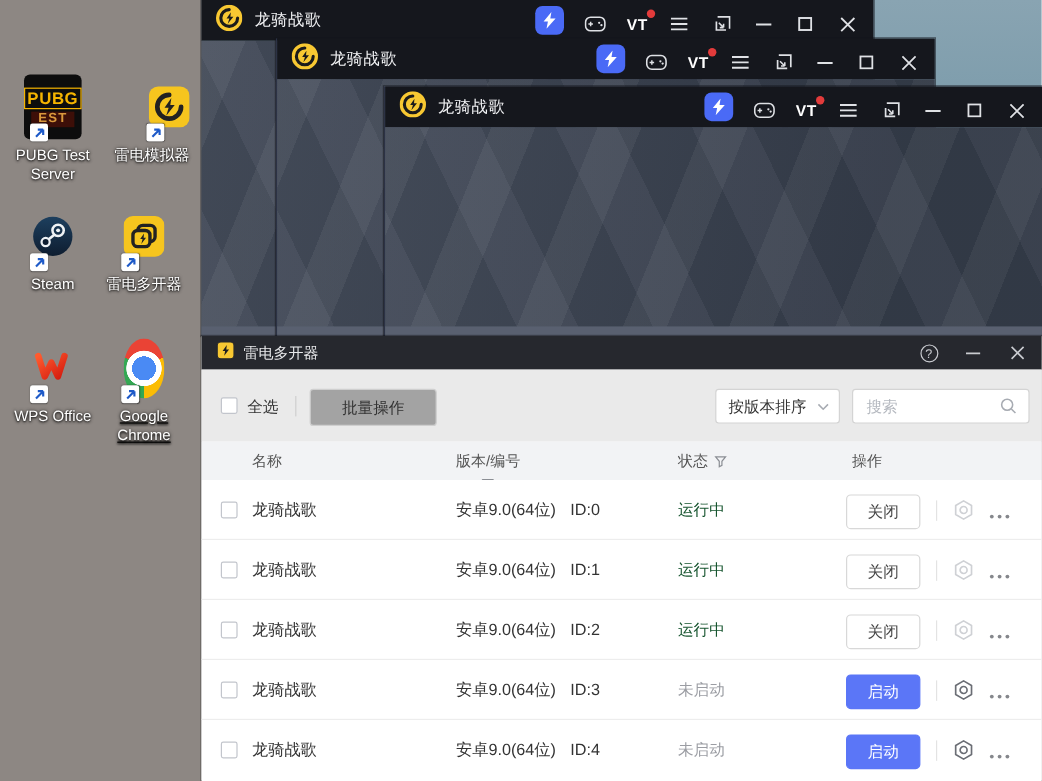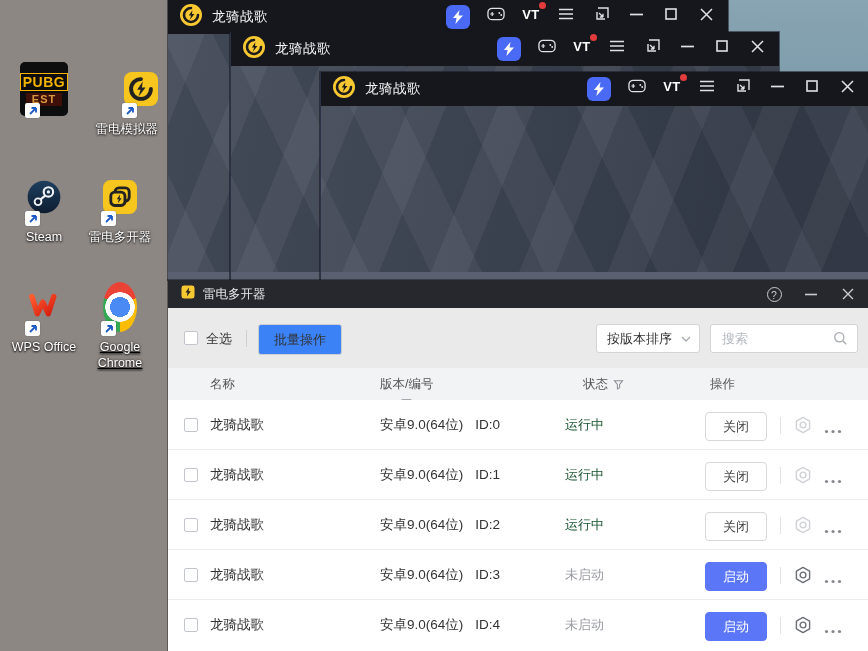--- a/index.html
+++ b/index.html
@@ -22,21 +22,21 @@
     background:linear-gradient(180deg,#89a4b2 0%,#7396a6 55%,#5f7f95 100%);}
 
   
   .ewin{box-shadow:0 0 0 1px rgba(20,22,30,.55);}
   #win1{left:168px;top:0;width:560px;height:280px;z-index:1;}
   #win2{left:230px;top:32px;width:548px;height:248px;z-index:2;}
   #win3{left:320px;top:72px;width:548px;height:208px;z-index:3;}
   .etitle{height:34px;background:#15171d;display:flex;align-items:center;
     padding:0 13px 0 12px;box-sizing:border-box;}
   .etitle .etext{color:#f2f3f5;font-size:13.5px;margin-left:10px;flex:0 0 auto;letter-spacing:.5px;}
-  .etools{margin-left:auto;display:flex;align-items:flex-start;gap:17px;}
+  .etools{margin-left:auto;display:flex;align-items:flex-end;gap:17px;}
   .tool{width:18px;height:18px;display:flex;align-items:center;justify-content:center;
     color:#dfe1e5;position:relative;flex:0 0 auto;}
   .boost{width:24px;height:24px;border-radius:6px;background:#4a6af6;display:flex;
     align-items:center;justify-content:center;}
   .vt{font-size:13px;font-weight:bold;color:#fff;font-style:normal;letter-spacing:.5px;}
   .vt .dot{position:absolute;top:-3px;right:-6px;width:7px;height:7px;border-radius:50%;
     background:#e23b3b;}
   .econtent{position:absolute;left:0;top:34px;right:0;bottom:0;background-color:#394150;
     background-image:
       linear-gradient(100deg, rgba(255,255,255,.05), rgba(0,0,0,.10) 75%),
@@ -55,36 +55,36 @@
   .mtool{width:16px;height:16px;display:flex;align-items:center;justify-content:center;color:#c9cbd0;}
   .help-circ{width:15px;height:15px;border:1.2px solid #c9cbd0;border-radius:50%;
     font-size:10.5px;line-height:14px;text-align:center;color:#c9cbd0;box-sizing:border-box;}
 
   #m-toolbar{position:absolute;left:0;top:28px;width:700px;height:60px;background:#eaeaea;}
   .cbx{width:14px;height:14px;background:#fff;border:1px solid #c2c5cc;border-radius:2px;
     box-sizing:border-box;}
   #tb-cbx{left:16px;top:23px;}
   #tb-selall{left:38px;top:23px;font-size:13px;color:#333;line-height:15px;}
   #tb-div{left:78px;top:22px;width:1px;height:17px;background:#cfcfcf;}
-  #tb-batch{left:90px;top:16px;height:29px;padding:0 15px;background:#3b82f6;
+  #tb-batch{left:90px;top:16px;height:29px;padding:0 26px;background:#a3a3a3;
     border:1px solid #cfcfcf;border-radius:3px;font-size:13px;color:#333;
     font-family:inherit;display:flex;align-items:center;}
   #tb-sort{left:428px;top:16px;width:104px;height:29px;background:#fff;border:1px solid #d4d4d4;
     border-radius:3px;box-sizing:border-box;display:flex;align-items:center;
     padding:0 8px 0 10px;font-size:13px;color:#333;justify-content:space-between;}
   #tb-search{left:542px;top:16px;width:148px;height:29px;background:#fff;border:1px solid #d4d4d4;
     border-radius:3px;box-sizing:border-box;display:flex;align-items:center;padding:0 9px;gap:44px;}
   #tb-search input{border:none;outline:none;flex:1;font-size:13px;color:#333;min-width:0;
     font-family:inherit;background:transparent;}
   #tb-search input::placeholder{color:#b4b8bf;}
 
   #m-header{position:absolute;left:0;top:88px;width:700px;height:32px;background:#f2f3f5;
     font-size:12.5px;color:#555;}
   #m-header span{position:absolute;top:8px;display:flex;align-items:center;gap:5px;}
-  .col-name{left:42px;justify-content:center;} .col-ver{left:212px;flex-direction:column;} .col-stat{left:415px;} .col-ops{left:542px;}
+  .col-name{left:42px;justify-content:center;} .col-ver{left:212px;flex-direction:column;} .col-stat{left:397px;} .col-ops{left:542px;}
 
   .mrow{position:absolute;left:0;width:700px;height:50px;background:#fff;
     border-bottom:1px solid #ededed;box-sizing:border-box;}
   .mrow .cbx{position:absolute;left:16px;top:18px;}
   .rname{position:absolute;left:42px;top:16px;font-size:13.5px;color:#333;}
   .rver{position:absolute;left:212px;top:16px;font-size:13.5px;color:#333;}
   .rver .iid{margin-left:12px;font-style:normal;}
   .rstat{position:absolute;left:397px;top:16px;font-size:13px;}
   .running{color:#14532d;} .stopped{color:#9b9da3;}
   .act{position:absolute;left:537px;top:12px;width:60px;height:27px;border-radius:4px;
@@ -130,20 +130,21 @@
     <div class="pubg-box">
       <span class="pubg-t1">PUBG</span>
       <span class="pubg-t2">EST</span>
     </div>
     <span class="shortcut">
       <svg width="10" height="10" viewBox="0 0 10 10">
           <path d="M2 8 8 2 M8 2h-4.5 M8 2v4.5" stroke="#1e5ac8" stroke-width="1.8" fill="none"></path>
         </svg>
     </span>
   </div>
+  <div class="dlabel">PUBG Test Server</div>
 </div>
 
 <div id="dc-ld" class="dcell abs">
   <div class="dicon">
     <svg width="52" height="52" viewBox="0 0 48 48">
         <rect width="48" height="48" rx="11" fill="#F6C51E"></rect>
         <path d="M24 10a14 14 0 1 0 14 14" stroke="#222" stroke-width="5.5" fill="none" stroke-linecap="round"></path>
         <path d="M26.5 13.5 18.5 25h4.8L20.5 34.5l10-12.5h-5.2z" fill="#222"></path>
       </svg>
     <span class="shortcut">

